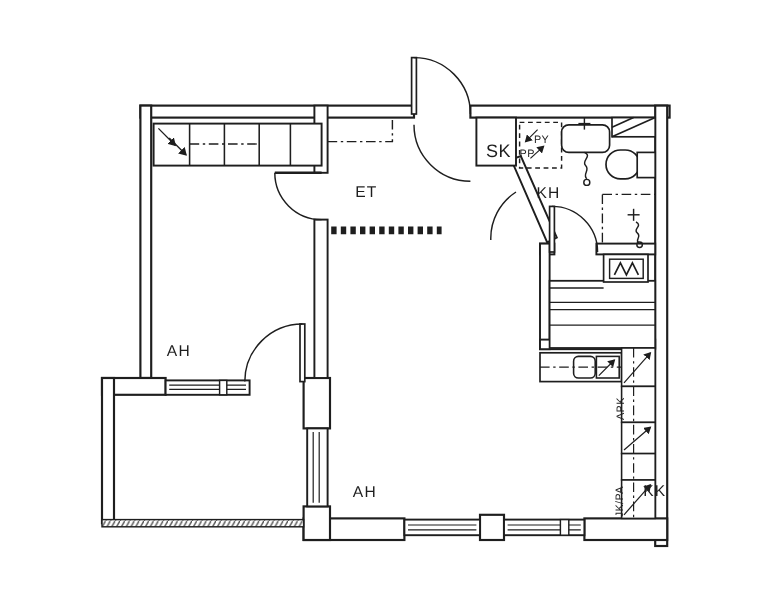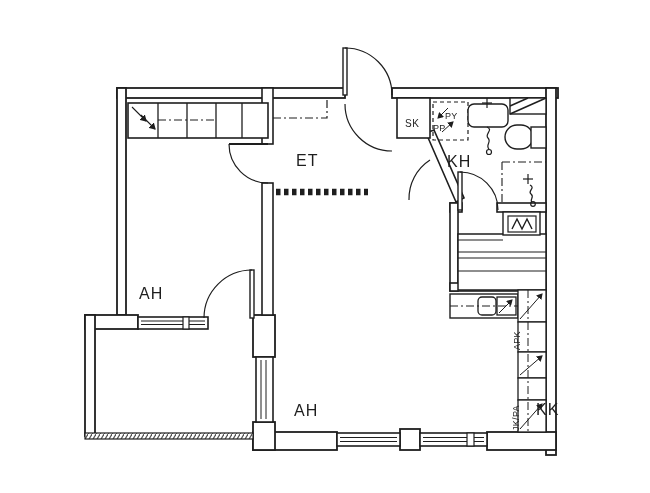--- a/index.html
+++ b/index.html
@@ -2,24 +2,24 @@
 <html><head>
 <meta charset="utf-8">
 <style>
   html,body{margin:0;padding:0;background:#ffffff;}
   .plan{
     position:relative;width:650px;height:493px;background:#ffffff;overflow:hidden;
     font-family:"Liberation Sans",sans-serif;color:#1e1e1e;
   }
   .plan svg{position:absolute;left:0;top:0;}
   .lbl{
-    position:absolute;font-size:16px;letter-spacing:1px;color:#1e1e1e;
+    position:absolute;font-size:13px;letter-spacing:1px;color:#1e1e1e;
     white-space:nowrap;line-height:1;
   }
-  .lbl.small{font-size:10px;letter-spacing:0.5px;}
+  .lbl.small{font-size:15px;letter-spacing:0.5px;}
   .lbl.tiny{font-size:9px;letter-spacing:0.3px;}
   .lbl.vert{transform:rotate(-90deg);transform-origin:left top;}
 </style>
 </head>
 <body>
 
 <div class="plan">
 
   <svg width="650" height="493" viewBox="0 0 650 493">
     <defs>

